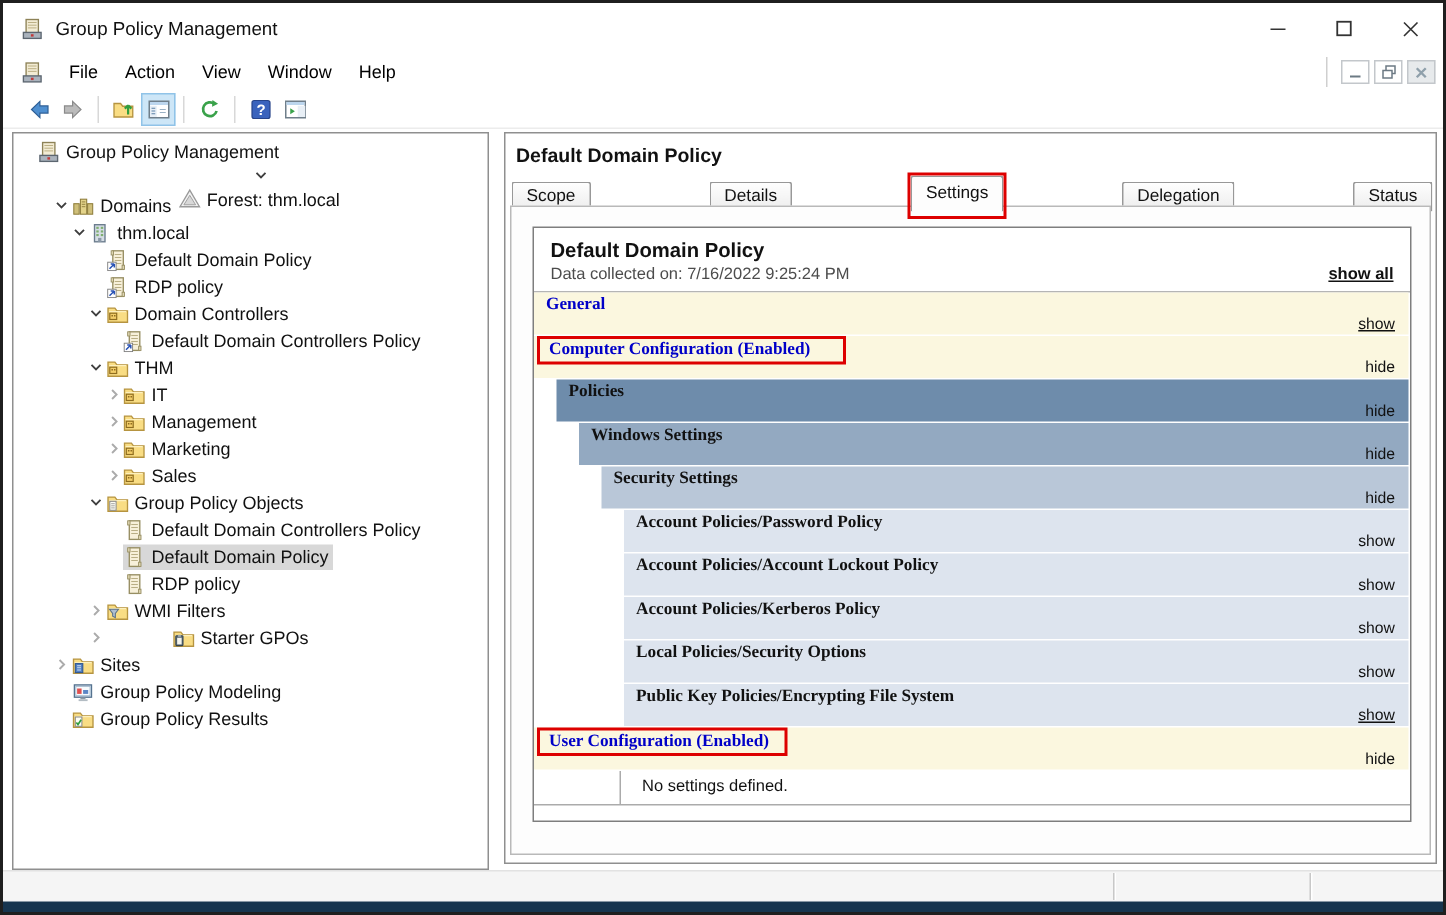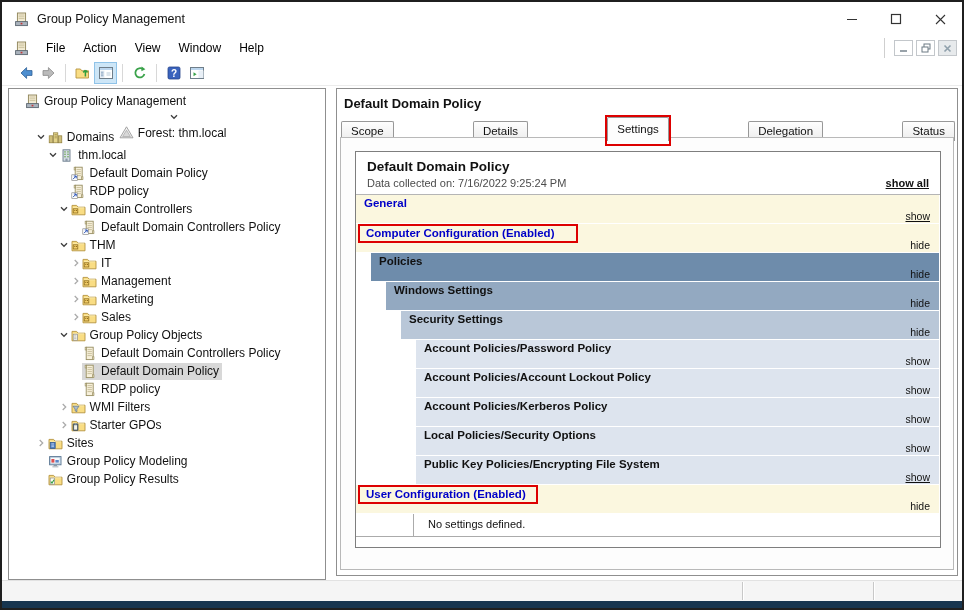--- a/index.html
+++ b/index.html
@@ -46,21 +46,21 @@
   .tab-annotation { position:absolute; left:-3px; right:-3px; top:-3px; bottom:-5px; border:2px solid #dd0000; z-index:5; pointer-events:none; }
   .tabpage { position:absolute; left:3px; right:3px; top:48px; bottom:5px; border:1px solid #b9b9b9; background:#fdfdfd; }
   
   .report { position:absolute; left:14px; right:12px; top:13px; height:397px; border:1px solid #7e7e7e; background:#fff; overflow:hidden; }
   .report-title { font-size:13.5px; font-weight:bold; color:#111; padding:7px 10px 0 11px; }
   .collected-row { display:flex; align-items:center; font-size:11px; color:#4c4c4c; padding:3px 11px 5px 11px; }
   .show-all { margin-left:auto; font-weight:bold; color:#111; text-decoration:underline; }
   .sections { border-top:1px solid #b5b5b5; }
   .section { height:29px; position:relative; }
   .band { position:absolute; right:1px; top:0; bottom:1px; }
-  .band-label { position:absolute; left:8px; top:2px; font-size:11.5px; font-weight:bold; color:#111; white-space:nowrap; }
+  .band-label { position:absolute; left:8px; top:2px; font-size:11.5px; font-weight:bold; color:#111; white-space:nowrap;font-family:Liberation Serif, serif; }
   .band-label.blue { color:#0000c8; }
   .band-link { position:absolute; right:9px; bottom:1px; font-size:10.5px; color:#111; }
   .band-link.u { text-decoration:underline; }
   .red-note { display:inline-block; border:2px solid #dd0000; margin:-2px 0 12px -6px; padding:1px 22px 2px 6px; }
   .red-note.narrow { padding-right:10px; }
   .empty-row { height:23px; position:relative; border-bottom:1px solid #ababab; font-size:11px; color:#111; background:#fff; }
   .empty-cell { position:absolute; left:0; top:0; bottom:0; width:58px; border-right:1px solid #ababab; }
   .empty-text { position:absolute; left:72px; top:4px; }
   
   .statusbar { position:absolute; left:0; right:0; bottom:7px; height:21px; background:#f5f5f5; border-top:1px solid #e2e2e2; }
@@ -507,21 +507,21 @@
           <span class="t-icon">
             <svg width="15" height="15" viewBox="0 0 15 15">
               <path d="M1 3.4 L5.6 3.4 L7 5.2 L14 5.2 L14 12.8 L1 12.8 Z" fill="#f9dd84" stroke="#b69440" stroke-width="0.9"></path>
               <path d="M1.8 5.8 H13.2" stroke="#fdf0bc" stroke-width="0.8"></path>
               <path d="M2 6.2 L8 6.2 L5.9 9 L5.9 11.8 L4.1 10.8 L4.1 9 Z" fill="#aebfd2" stroke="#5c7288" stroke-width="0.7"></path>
             </svg>
           </span>
           <span class="t-label">WMI Filters</span>
         </span>
       </div>
-      <div class="tree-row" style="padding-left: 48.6px;">
+      <div class="tree-row" style="padding-left: 48.6px; gap: 44px;">
         <span class="chev">
           <svg width="12" height="14" viewBox="0 0 14 14">
             <polyline points="5.5,3.5 9,7 5.5,10.5" fill="none" stroke="#ababab" stroke-width="1.5"></polyline>
           </svg>
         </span>
         <span class="sel-wrap">
           <span class="t-icon">
             <svg width="15" height="15" viewBox="0 0 15 15">
               <path d="M1 3.4 L5.6 3.4 L7 5.2 L14 5.2 L14 12.8 L1 12.8 Z" fill="#f9dd84" stroke="#b69440" stroke-width="0.9"></path>
               <path d="M1.8 5.8 H13.2" stroke="#fdf0bc" stroke-width="0.8"></path>

